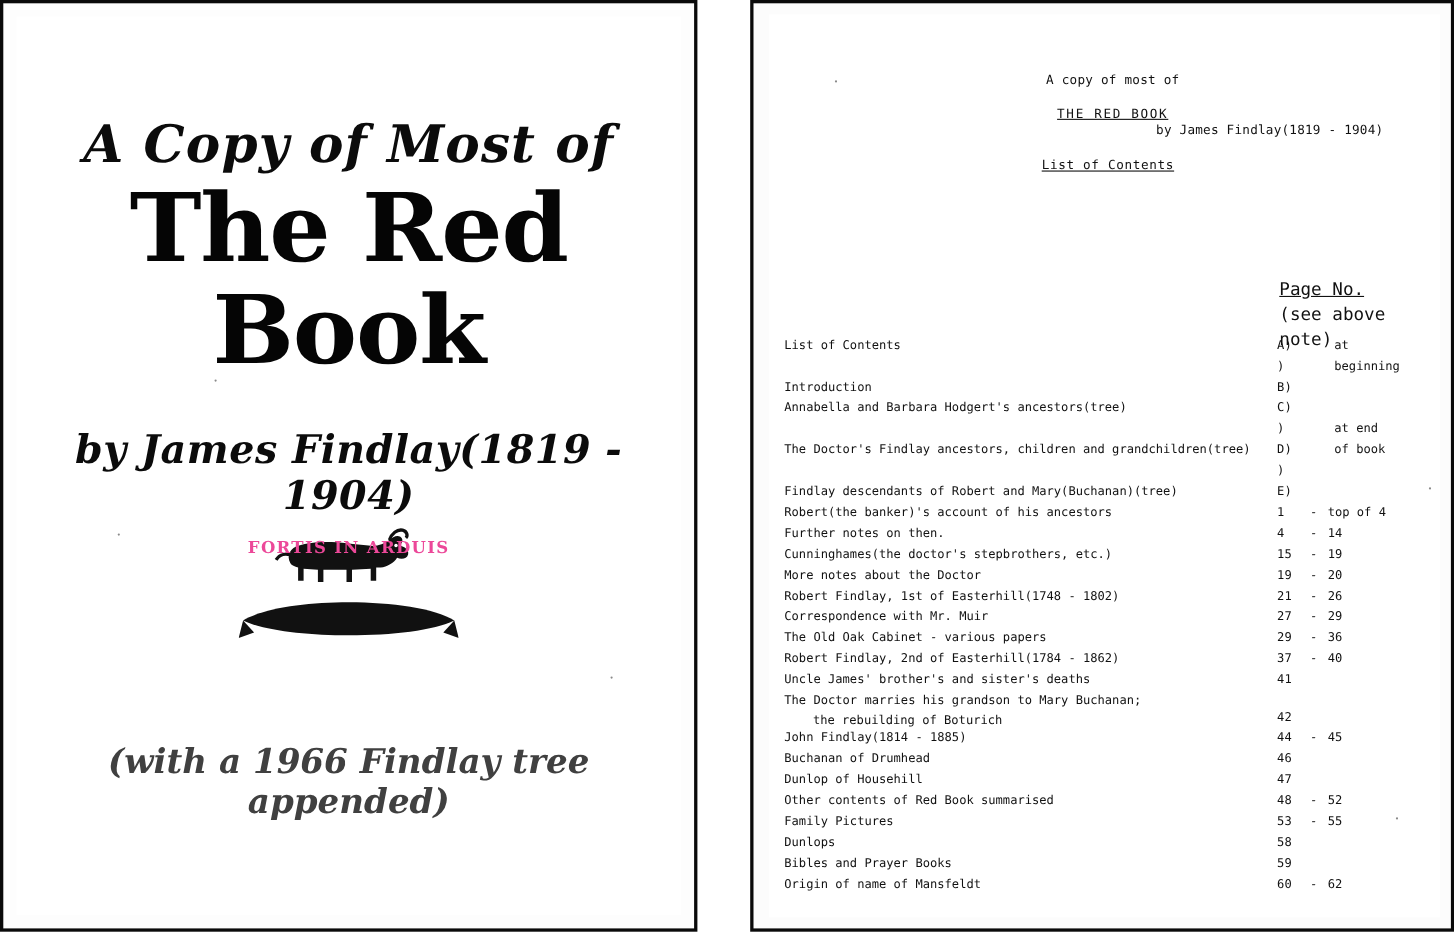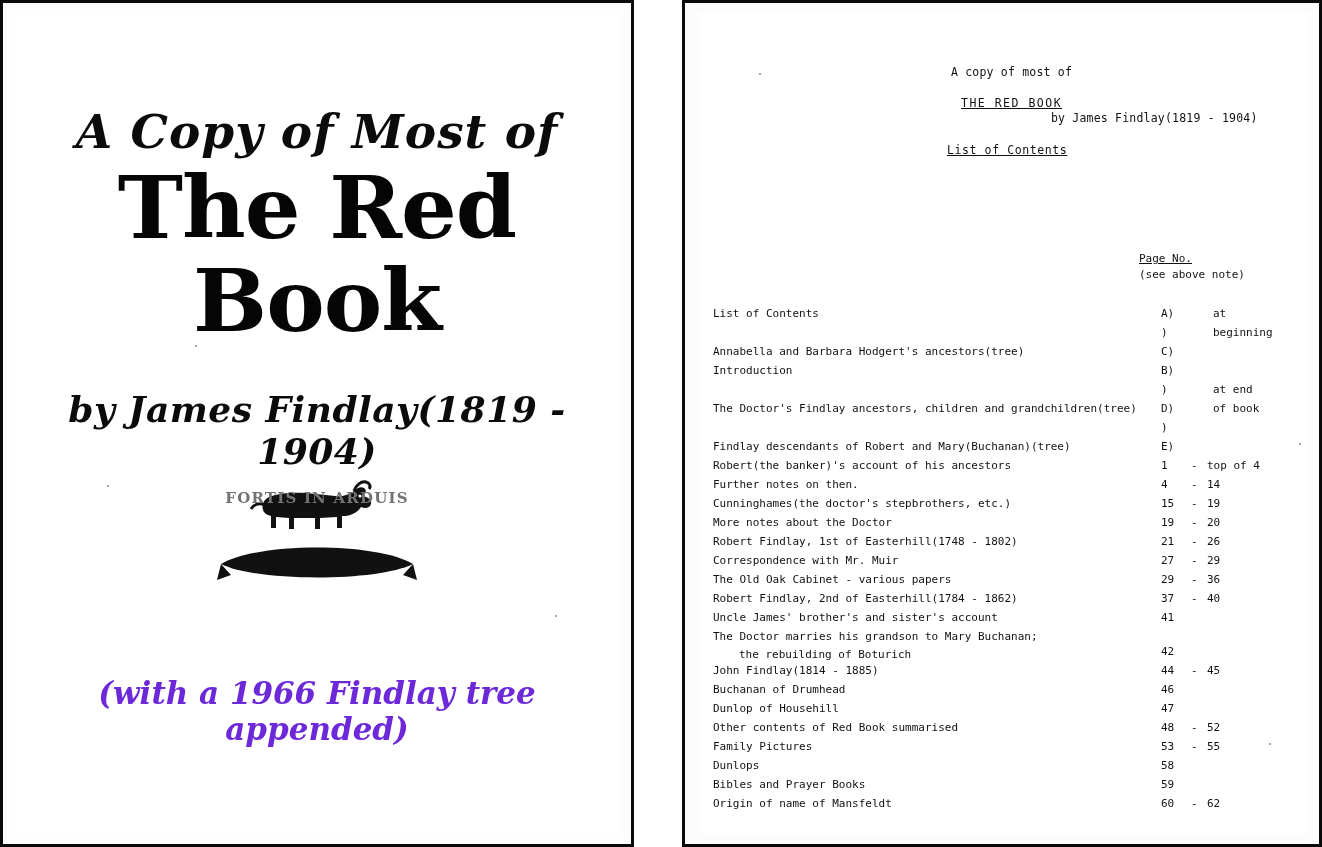--- a/index.html
+++ b/index.html
@@ -99,33 +99,33 @@
   }
   .ribbon-text {
     position: absolute;
     left: 0; right: 0;
     top: 19px;
     text-align: center;
     font-family: "DejaVu Serif", serif;
     font-weight: 700;
     font-size: 15px;
     letter-spacing: 1.2px;
-    color: #737373;
+    color: #ec4899;
   }
 
   .line4 {
     position: absolute;
     left: 0; right: 0;
     top: 660px;
     text-align: center;
     font-family: "DejaVu Serif", serif;
     font-weight: 700;
     font-style: italic;
     font-size: 31px;
-    color: #6d28d9;
+    color: #404040;
   }
 
   
   .gutter {
     width: 48px;
     height: 847px;
     background: #ffffff;
   }
 
   
@@ -178,23 +178,23 @@
     left: 14px;
     top: 182px;
     width: 555px;
     font-size: 11px;
     line-height: 1.35;
   }
   .note u { text-decoration: underline; }
 
   .pageno-head {
     position: absolute;
-    left: 440px;
+    left: 464px;
     top: 238px;
-    font-size: 11px;
+    font-size: 16px;
     line-height: 1.45;
   }
   .pageno-head .u { text-decoration: underline; }
 
   .toc {
     position: absolute;
     left: 14px;
     top: 291px;
     right: 8px;
     font-size: 11px;
@@ -320,32 +320,32 @@
             <div class="toc-note">at</div>
           </div>
           <div class="toc-row">
             <div class="toc-title"></div>
             <div class="toc-a">)</div>
             <div class="toc-dash"></div>
             <div class="toc-b"></div>
             <div class="toc-note">beginning</div>
           </div>
           <div class="toc-row">
+            <div class="toc-title">Introduction</div>
+            <div class="toc-a">B)</div>
+            <div class="toc-dash"></div>
+            <div class="toc-b"></div>
+          </div>
+          <div class="toc-row">
             <div class="toc-title">Annabella and Barbara Hodgert's ancestors(tree)</div>
             <div class="toc-a">C)</div>
             <div class="toc-dash"></div>
             <div class="toc-b"></div>
           </div>
           <div class="toc-row">
-            <div class="toc-title">Introduction</div>
-            <div class="toc-a">B)</div>
-            <div class="toc-dash"></div>
-            <div class="toc-b"></div>
-          </div>
-          <div class="toc-row">
             <div class="toc-title"></div>
             <div class="toc-a">)</div>
             <div class="toc-dash"></div>
             <div class="toc-b"></div>
             <div class="toc-note">at end</div>
           </div>
           <div class="toc-row">
             <div class="toc-title">The Doctor's Findlay ancestors, children and grandchildren(tree)</div>
             <div class="toc-a">D)</div>
             <div class="toc-dash"></div>
@@ -406,21 +406,21 @@
             <div class="toc-dash">-</div>
             <div class="toc-b">36</div>
           </div>
           <div class="toc-row">
             <div class="toc-title">Robert Findlay, 2nd of Easterhill(1784  -  1862)</div>
             <div class="toc-a">37</div>
             <div class="toc-dash">-</div>
             <div class="toc-b">40</div>
           </div>
           <div class="toc-row">
-            <div class="toc-title">Uncle James' brother's and sister's account</div>
+            <div class="toc-title">Uncle James' brother's and sister's deaths</div>
             <div class="toc-a">41</div>
             <div class="toc-dash"></div>
             <div class="toc-b"></div>
           </div>
           <div class="toc-row tall">
             <div class="toc-title">The Doctor marries his grandson to Mary Buchanan;<span class="sub">the rebuilding of Boturich</span></div>
             <div class="toc-a">42</div>
             <div class="toc-dash"></div>
             <div class="toc-b"></div>
           </div>

